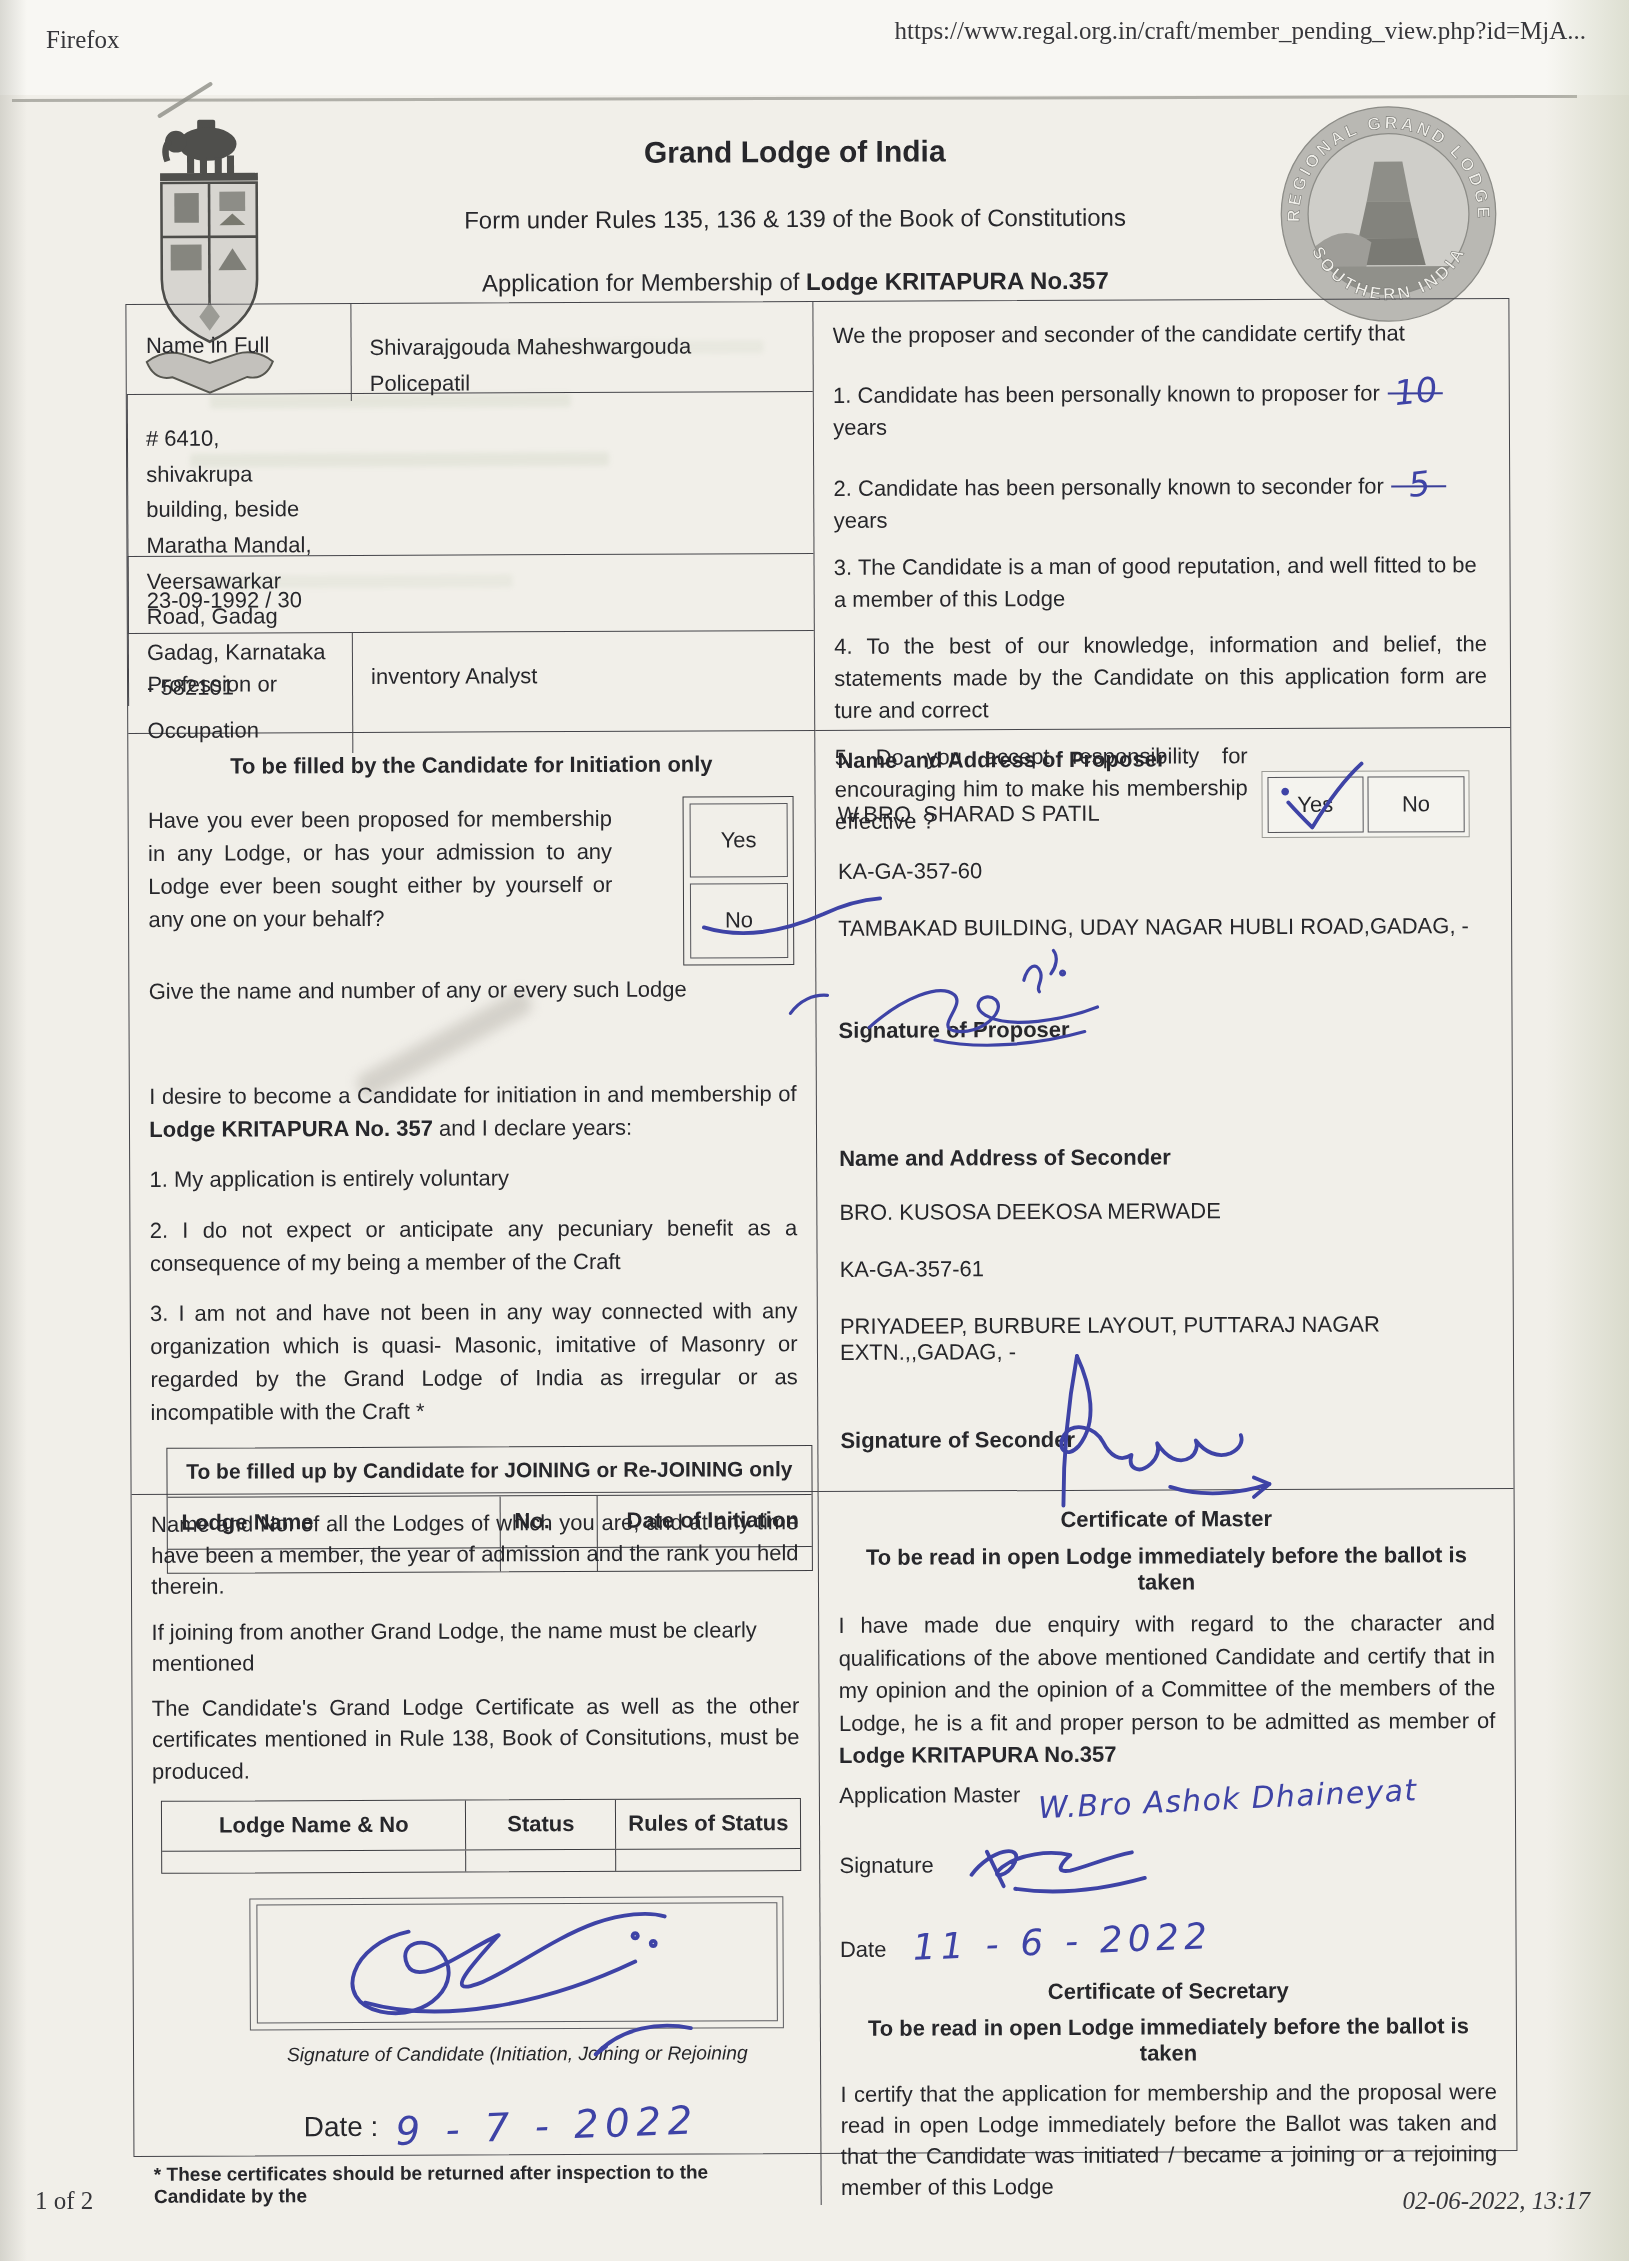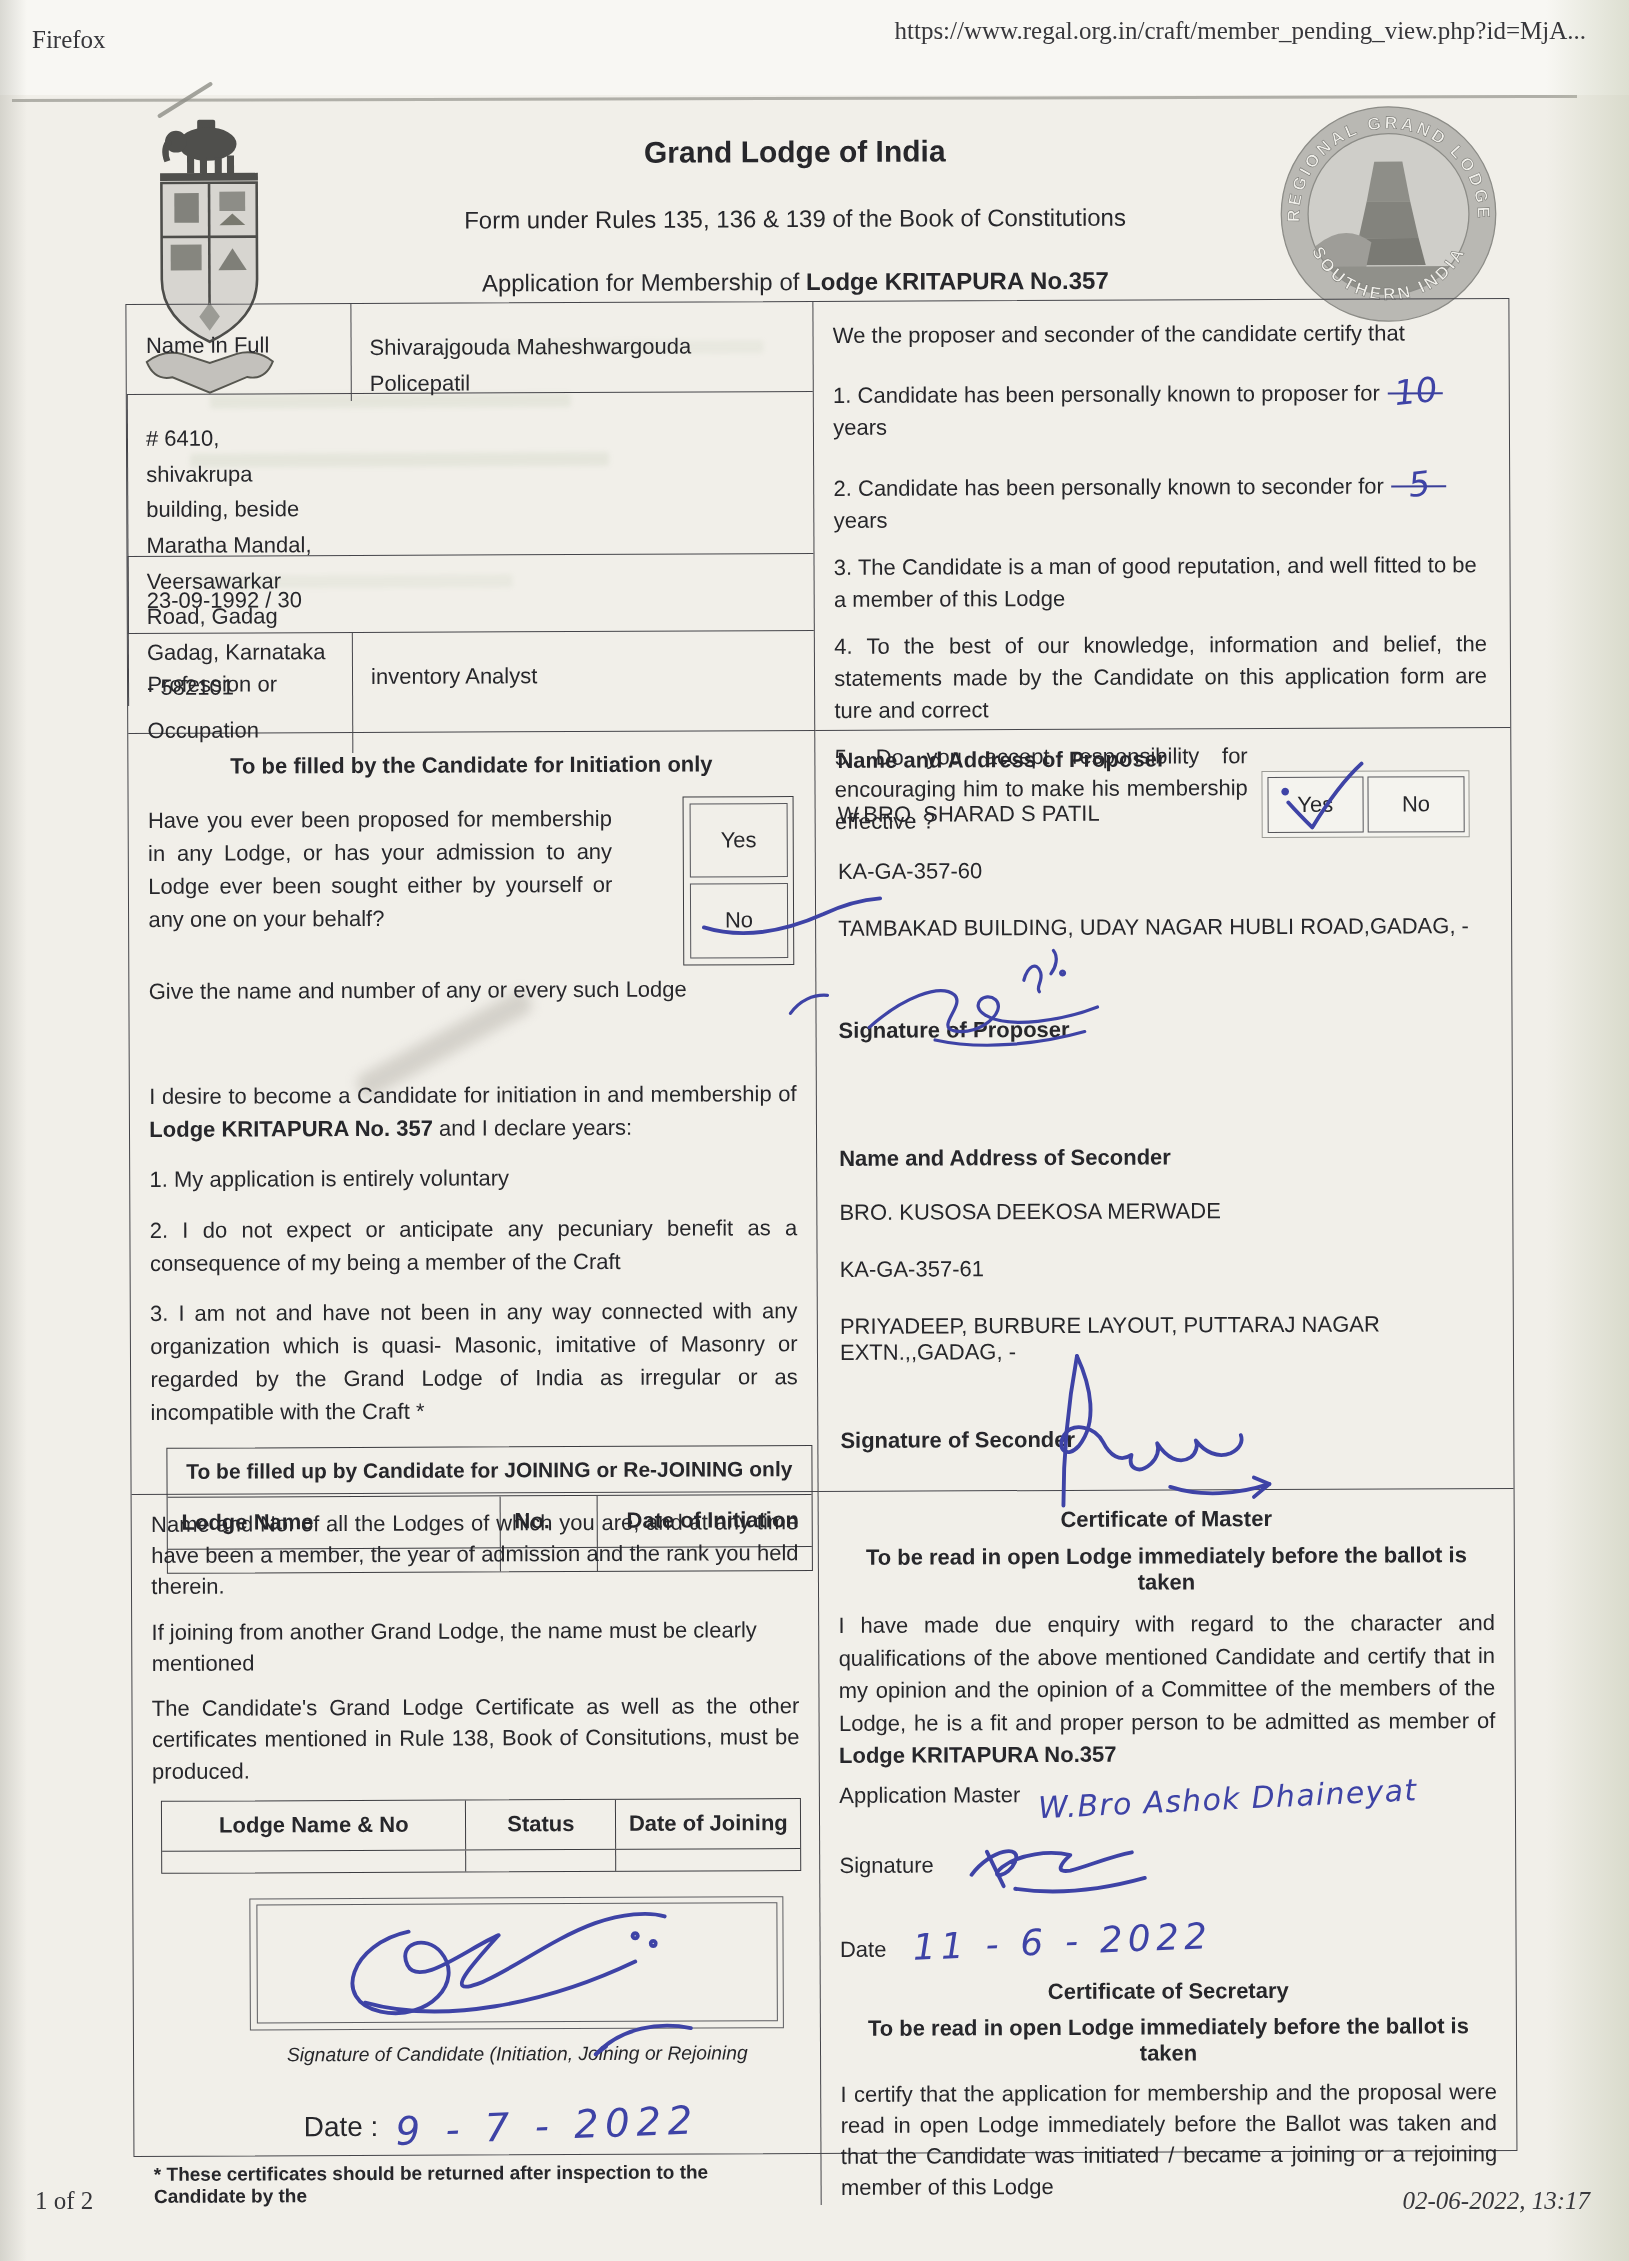--- a/index.html
+++ b/index.html
@@ -19,21 +19,21 @@
   
   .top-strip{position:absolute;top:0;left:0;width:100%;height:95px;background:#f8f7f3;}
   .crease-line{position:absolute;top:97px;left:11.6px;width:96%;height:2.6px;background:#6f6f68;opacity:.5;transform:rotate(-.15deg);}
   .corner-mark{position:absolute;left:153px;top:98px;width:64px;height:3.9px;background:#8d8d86;transform:rotate(-32deg);border-radius:1.9px;opacity:.8;}
   .edge-band{position:absolute;right:0;top:0;width:84px;height:100%;background:linear-gradient(to right,rgba(205,208,188,0),rgba(193,198,174,.5));}
   .edge-left{position:absolute;left:0;top:0;width:27px;height:100%;background:linear-gradient(to right,rgba(160,160,150,.35),rgba(160,160,150,0));}
   .bleed{position:absolute;background:#9fb08f;opacity:.14;filter:blur(2.6px);border-radius:2.6px;pointer-events:none;}
   .smudge{position:absolute;background:#b2aea6;opacity:.45;filter:blur(5.8px);border-radius:9px;pointer-events:none;}
   
   .print-h{position:absolute;top:17px;left:0;width:100%;font-family:"Liberation Serif",serif;font-size:25px;color:#37373b;}
-  .print-h .app{position:absolute;left:32px;top:9px;text-align:right;}
+  .print-h .app{position:absolute;left:46px;top:9px;text-align:right;}
   .print-h .url{position:absolute;right:44px;top:0;}
   .print-f{position:absolute;top:2187px;left:0;width:100%;font-family:"Liberation Serif",serif;font-size:25px;color:#37373b;}
   .print-f .pg{position:absolute;left:35px;}
   .print-f .ts{position:absolute;right:40px;font-style:italic;}
   
   .crest{position:absolute;left:137px;top:108px;}
   .seal{position:absolute;left:1284px;top:108px;}
   .titles{position:absolute;left:335px;top:135px;width:928px;text-align:center;}
   .titles .t1{font-size:30px;font-weight:bold;margin-bottom:36px;}
   .titles .t2{font-size:24px;margin-bottom:35px;}
@@ -325,21 +325,21 @@
       </div>
 
       <div class="cell cl bleft">
         <div class="p">Name and No. of all the Lodges of which you are, and at any time have been a member, the year of admission and the rank you held therein.</div>
         <div class="p2">If joining from another Grand Lodge, the name must be clearly mentioned</div>
         <div class="p">The Candidate's Grand Lodge Certificate as well as the other certificates mentioned in Rule 138, Book of Consitutions, must be produced.</div>
         <div class="hist-table">
           <div class="hist-head">
             <div>Lodge Name &amp; No</div>
             <div>Status</div>
-            <div>Date of Joining</div>
+            <div>Rules of Status</div>
           </div>
           <div class="hist-empty">
             <div></div>
             <div></div>
             <div></div>
           </div>
         </div>
         <div class="sigbox">
           <div class="sigbox-inner">
             <svg class="sig-cand" width="496" height="148" viewBox="0 0 770 230">

